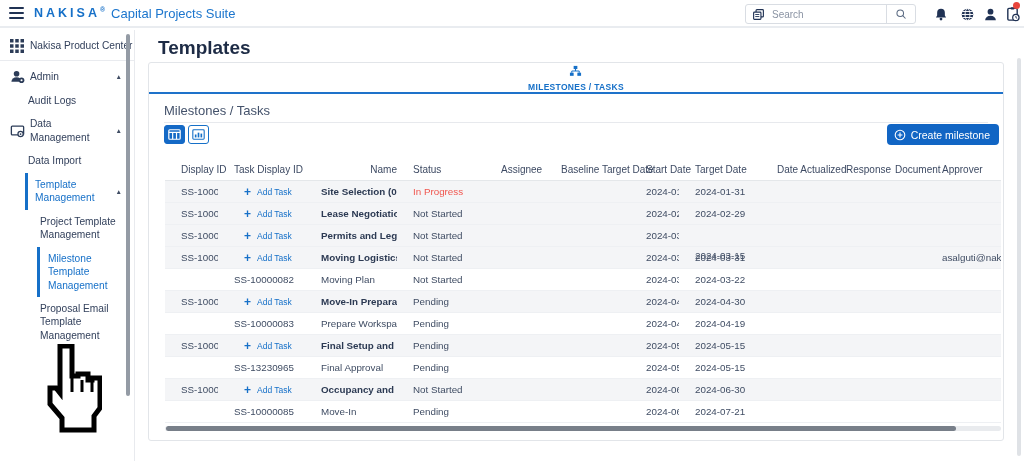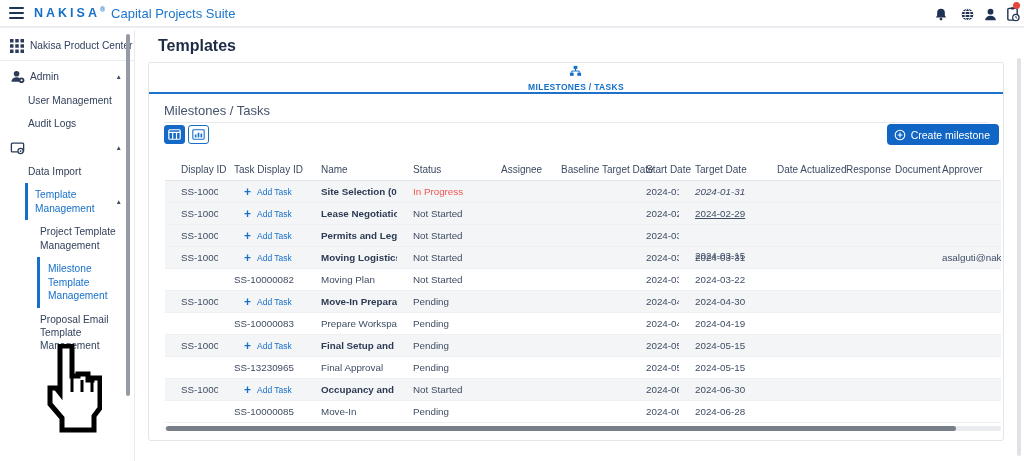--- a/index.html
+++ b/index.html
@@ -39,21 +39,21 @@
   .lvl2 .sb-label{max-width:85px;}
   .sb-item.bar1{margin-left:25px;padding-left:7px;border-left:3px solid #1670c8;}
   .sb-item.bar1 .sb-label{max-width:70px;}
   .sb-item.bar2{margin-left:37px;padding-left:8px;border-left:3px solid #1670c8;}
   .sb-item.bar2 .sb-label{max-width:85px;}
   .sb-item.active .sb-label{color:#1670c8;}
   .sb-caret{margin-left:auto;margin-right:12px;font-size:6.5px;color:#3f4c63;flex:0 0 auto;}
   .sb-divider{border-bottom:1px solid #e9ebef;margin:2px 0 3px 0;}
   
   .main{position:absolute;left:136px;top:30px;width:888px;height:431px;background:#fff;}
-  .page-title{position:absolute;left:22px;top:7px;font-size:16px;font-weight:bold;color:#1d2b45;}
+  .page-title{position:absolute;left:22px;top:7px;font-size:19px;font-weight:bold;color:#1d2b45;}
   .win-scroll{position:absolute;right:3px;top:28px;width:4px;height:398px;background:#dfe2e6;border-radius:2px;}
   .card{position:absolute;left:12px;top:32px;width:856px;height:379px;border:1px solid #e2e5e9;border-radius:3px;background:#fff;}
   .tabbar{position:absolute;left:0;top:0;right:0;height:31px;border-bottom:2px solid #1e72ca;display:flex;justify-content:center;}
   .tab{display:flex;flex-direction:column;align-items:center;justify-content:center;padding:0 16px;cursor:pointer;}
   .tab-label{font-size:8.5px;font-weight:bold;letter-spacing:.3px;color:#1670c8;margin-top:1px;}
   .section-title{position:absolute;left:15px;top:40px;font-size:13px;color:#44526b;}
   .section-sep{position:absolute;left:15px;right:15px;top:59px;height:1px;background:#e7e9ed;}
   .toggles{position:absolute;left:15px;top:62px;display:flex;gap:3px;}
   .toggle{width:21px;height:19px;border-radius:3px;display:flex;align-items:center;justify-content:center;cursor:pointer;}
   .toggle.on{background:#1469c6;border:1px solid #1469c6;}
@@ -80,20 +80,36 @@
 
 <div class="topbar">
   <div class="hamburger">
       <i></i>
       <i></i>
       <i></i>
     </div>
   <div class="brand"><span>NAKISA</span><sup>®</sup></div>
   <div class="app-title">Capital Projects Suite</div>
 
+  <div class="search-box">
+    <span class="left-ic">
+      <svg width="13" height="13" viewBox="0 0 16 16">
+          <rect x="5" y="2" width="9" height="9" rx="1" fill="none" stroke="#203254" stroke-width="1.4"></rect>
+          <rect x="2" y="5" width="9" height="9" rx="1" fill="#fff" stroke="#203254" stroke-width="1.4"></rect>
+          <path d="M4 8h5M4 10.5h5" stroke="#203254" stroke-width="1.1"></path>
+        </svg>
+    </span>
+    <input type="text" placeholder="Search" style="">
+    <span class="mag">
+      <svg width="12" height="12" viewBox="0 0 16 16">
+          <circle cx="7" cy="7" r="4.4" fill="none" stroke="#5a6a82" stroke-width="1.4"></circle>
+          <path d="M10.3 10.3L14 14" stroke="#5a6a82" stroke-width="1.4"></path>
+        </svg>
+    </span>
+  </div>
 
   <span class="top-ic" style="left:932px">
     <svg width="14" height="15" viewBox="0 0 16 16">
         <path d="M8 1.5a4.4 4.4 0 0 1 4.4 4.4v3.2l1.4 2.2H2.2l1.4-2.2V5.9A4.4 4.4 0 0 1 8 1.5z" fill="#203254"></path>
         <circle cx="8" cy="13.2" r="1.6" fill="#203254"></circle>
       </svg>
   </span>
   <span class="top-ic" style="left:958px">
     <svg width="15" height="15" viewBox="0 0 16 16">
         <circle cx="8" cy="8" r="6.2" fill="#203254"></circle>
@@ -142,33 +158,31 @@
           <circle cx="7" cy="5" r="3" fill="#2c3c58"></circle>
           <path d="M1.5 13.5a5.5 4.6 0 0 1 11 0z" fill="#2c3c58"></path>
           <circle cx="12.3" cy="12" r="3" fill="#2c3c58"></circle>
           <circle cx="12.3" cy="12" r="1.1" fill="#fff"></circle>
         </svg>
       </span>
       <span class="sb-label">Admin</span>
       <span class="sb-caret">▲</span>
     </div>
     <div class="sb-item lvl1">
-      <span class="sb-label">User Management</span>
-    </div>
-    <div class="sb-item lvl1">
       <span class="sb-label">Audit Logs</span>
     </div>
     <div class="sb-item lvl0">
       <span class="sb-icon">
         <svg width="15" height="14" viewBox="0 0 16 16">
           <rect x="1" y="2.5" width="14" height="10" rx="1" fill="none" stroke="#2c3c58" stroke-width="1.5"></rect>
           <circle cx="11.5" cy="11.5" r="3" fill="#fff" stroke="#2c3c58" stroke-width="1.4"></circle>
           <circle cx="11.5" cy="11.5" r="1" fill="#2c3c58"></circle>
         </svg>
       </span>
+      <span class="sb-label">Data Management</span>
       <span class="sb-caret">▲</span>
     </div>
     <div class="sb-item lvl1">
       <span class="sb-label">Data Import</span>
     </div>
     <div class="sb-item lvl1 bar1 active">
       <span class="sb-label">Template Management</span>
       <span class="sb-caret">▲</span>
     </div>
     <div class="sb-item lvl2">
@@ -227,21 +241,21 @@
           <circle cx="7" cy="7" r="5.6" fill="none" stroke="#fff" stroke-width="1.3"></circle>
           <path d="M7 4.2v5.6M4.2 7h5.6" stroke="#fff" stroke-width="1.3"></path>
         </svg>
       <span>Create milestone</span>
     </div>
 
     <div class="tbl">
       <div class="thead" id="thead">
           <div class="hcell" style="width: 53px;">Display ID</div>
           <div class="hcell" style="width: 87px;">Task Display ID</div>
-          <div class="hcell" style="width: 92px;">Name</div>
+          <div class="hcell" style="width: 92px; text-align: right;">Name</div>
           <div class="hcell" style="width: 88px;">Status</div>
           <div class="hcell" style="width: 60px;">Assignee</div>
           <div class="hcell" style="width: 85px;">Baseline Target Date</div>
           <div class="hcell" style="width: 49px;">Start Date</div>
           <div class="hcell" style="width: 82px;">Target Date</div>
           <div class="hcell" style="width: 69px;">Date Actualized</div>
           <div class="hcell" style="width: 49px;">Response</div>
           <div class="hcell" style="width: 47px;">Document</div>
           <div class="hcell" style="width: 75px;">Approver</div>
         </div>
@@ -250,38 +264,38 @@
             <div class="tcell c-display_id" style="width: 53px;">SS-10001002</div>
             <div class="tcell c-task" style="width: 87px;"><span class="add-task">
                 <span class="plus">+</span>
                 <span>Add Task</span>
               </span></div>
             <div class="tcell c-name" style="width: 92px;">Site Selection (0%)</div>
             <div class="tcell c-status" style="width: 88px; color: rgb(240, 86, 79);">In Progress</div>
             <div class="tcell c-assignee" style="width: 60px;"></div>
             <div class="tcell c-baseline_target_date" style="width: 85px;"></div>
             <div class="tcell c-start_date" style="width: 49px;">2024-01-15</div>
-            <div class="tcell c-target_date" style="width: 82px; font-style: italic;">2024-01-31</div>
+            <div class="tcell c-target_date" style="width: 82px;">2024-01-31</div>
             <div class="tcell c-date_actualized" style="width: 69px;"></div>
             <div class="tcell c-response" style="width: 49px;"></div>
             <div class="tcell c-document" style="width: 47px;"></div>
             <div class="tcell c-approver" style="width: 75px;"></div>
           </div>
           <div class="trow milestone">
             <div class="tcell c-display_id" style="width: 53px;">SS-10001003</div>
             <div class="tcell c-task" style="width: 87px;"><span class="add-task">
                 <span class="plus">+</span>
                 <span>Add Task</span>
               </span></div>
             <div class="tcell c-name" style="width: 92px;">Lease Negotiation (0%)</div>
             <div class="tcell c-status" style="width: 88px; color: rgb(63, 76, 99);">Not Started</div>
             <div class="tcell c-assignee" style="width: 60px;"></div>
             <div class="tcell c-baseline_target_date" style="width: 85px;"></div>
             <div class="tcell c-start_date" style="width: 49px;">2024-02-01</div>
-            <div class="tcell c-target_date" style="width: 82px; text-decoration: underline;">2024-02-29</div>
+            <div class="tcell c-target_date" style="width: 82px;">2024-02-29</div>
             <div class="tcell c-date_actualized" style="width: 69px;"></div>
             <div class="tcell c-response" style="width: 49px;"></div>
             <div class="tcell c-document" style="width: 47px;"></div>
             <div class="tcell c-approver" style="width: 75px;"></div>
           </div>
           <div class="trow milestone">
             <div class="tcell c-display_id" style="width: 53px;">SS-10001004</div>
             <div class="tcell c-task" style="width: 87px;"><span class="add-task">
                 <span class="plus">+</span>
                 <span>Add Task</span>
@@ -408,21 +422,21 @@
             <div class="tcell c-approver" style="width: 75px;"></div>
           </div>
           <div class="trow">
             <div class="tcell c-display_id" style="width: 53px;"></div>
             <div class="tcell c-task" style="width: 87px;">SS-10000085</div>
             <div class="tcell c-name" style="width: 92px;">Move-In</div>
             <div class="tcell c-status" style="width: 88px; color: rgb(63, 76, 99);">Pending</div>
             <div class="tcell c-assignee" style="width: 60px;"></div>
             <div class="tcell c-baseline_target_date" style="width: 85px;"></div>
             <div class="tcell c-start_date" style="width: 49px;">2024-06-01</div>
-            <div class="tcell c-target_date" style="width: 82px;">2024-06-28</div>
+            <div class="tcell c-target_date" style="width: 82px;">2024-07-21</div>
             <div class="tcell c-date_actualized" style="width: 69px;"></div>
             <div class="tcell c-response" style="width: 49px;"></div>
             <div class="tcell c-document" style="width: 47px;"></div>
             <div class="tcell c-approver" style="width: 75px;"></div>
           </div>
         </div>
     </div>
 
     <div class="hscroll">
       <span class="thumb"></span>

